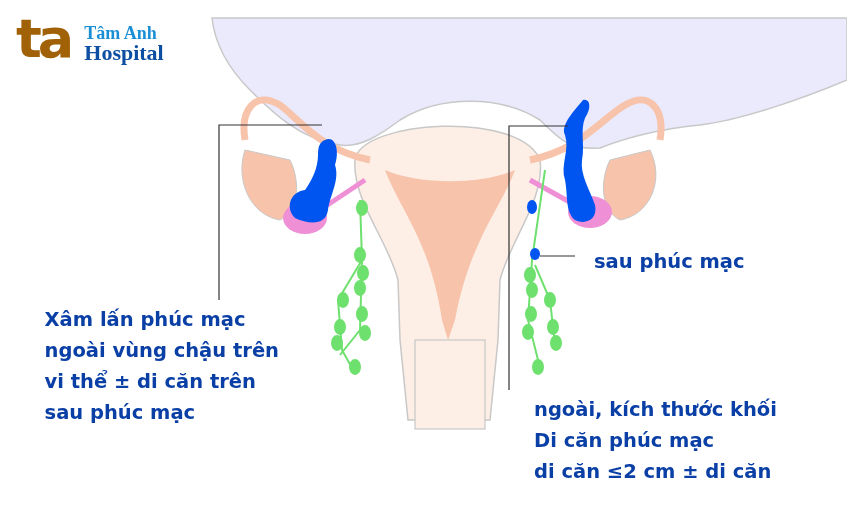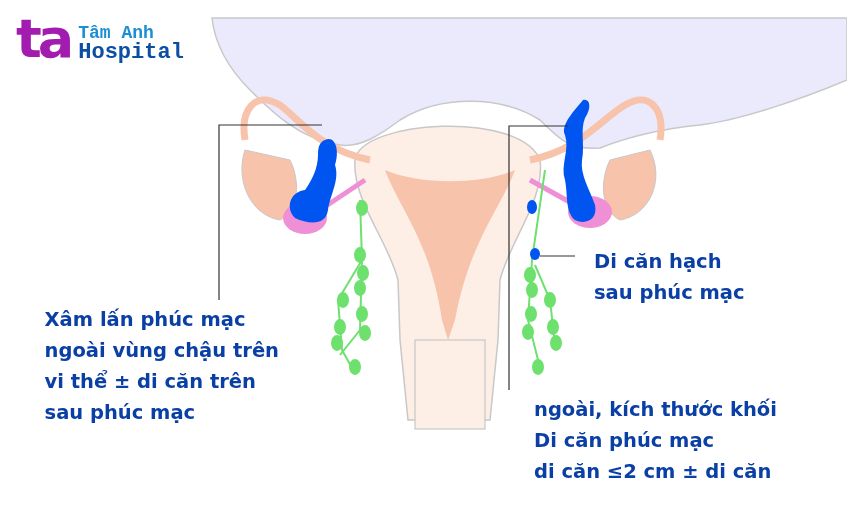--- a/index.html
+++ b/index.html
@@ -1,19 +1,19 @@
 <!DOCTYPE html>
 <html><head>
 <meta charset="utf-8">
 <style>
   html, body { margin:0; padding:0; background:#ffffff; }
   body { width:847px; height:529px; position:relative; overflow:hidden; font-family:"DejaVu Sans", sans-serif; }
   .logo { position:absolute; left:16px; top:16px; display:flex; align-items:flex-end; }
-  .logo-mark { font-family:"DejaVu Sans", sans-serif; font-weight:bold; font-size:54px; color:#a21caf; letter-spacing:-4px; line-height:46px; }
-  .logo-text { margin-left:8px; font-family:Liberation Mono, monospace; font-weight:bold; line-height:19px; }
+  .logo-mark { font-family:"DejaVu Sans", sans-serif; font-weight:bold; font-size:54px; color:#a16207; letter-spacing:-4px; line-height:46px; }
+  .logo-text { margin-left:14px; font-family:Liberation Serif, serif; font-weight:bold; line-height:19px; }
   .logo-line1 { color:#1b8fd6; font-size:18px; display:block; }
   .logo-line2 { color:#0b4ea2; font-size:22px; display:block; }
   svg.diagram { position:absolute; left:0; top:0; }
   .label { position:absolute; color:#0a3fa6; font-weight:bold; font-size:19.5px; line-height:31px; font-family:"DejaVu Sans", sans-serif; white-space:nowrap; }
   .label-left { right:568px; top:304px; text-align:left; }
   .label-right-top { left:594px; top:246px; }
   .label-right-bottom { left:534px; top:394px; }
   .label span { display:block; }
 </style>
 </head>
@@ -85,21 +85,20 @@
 </svg>
 
 <div class="label label-left">
   <span>Xâm lấn phúc mạc</span>
   <span>ngoài vùng chậu trên</span>
   <span>vi thể ± di căn trên</span>
   <span>sau phúc mạc</span>
 </div>
 
 <div class="label label-right-top">
-  <span>Di căn hạch</span>
   <span>sau phúc mạc</span>
 </div>
 
 <div class="label label-right-bottom">
   <span>ngoài, kích thước khối</span>
   <span>Di căn phúc mạc</span>
   <span>di căn ≤2 cm ± di căn</span>
 </div>
 
 </body></html>

